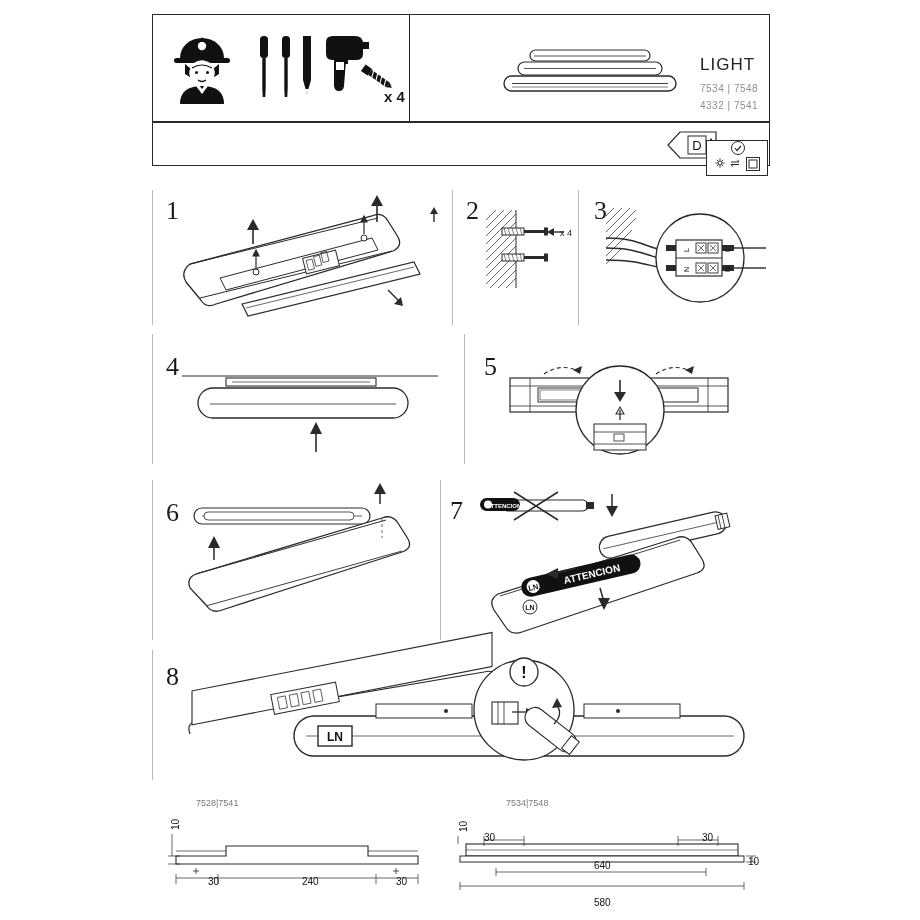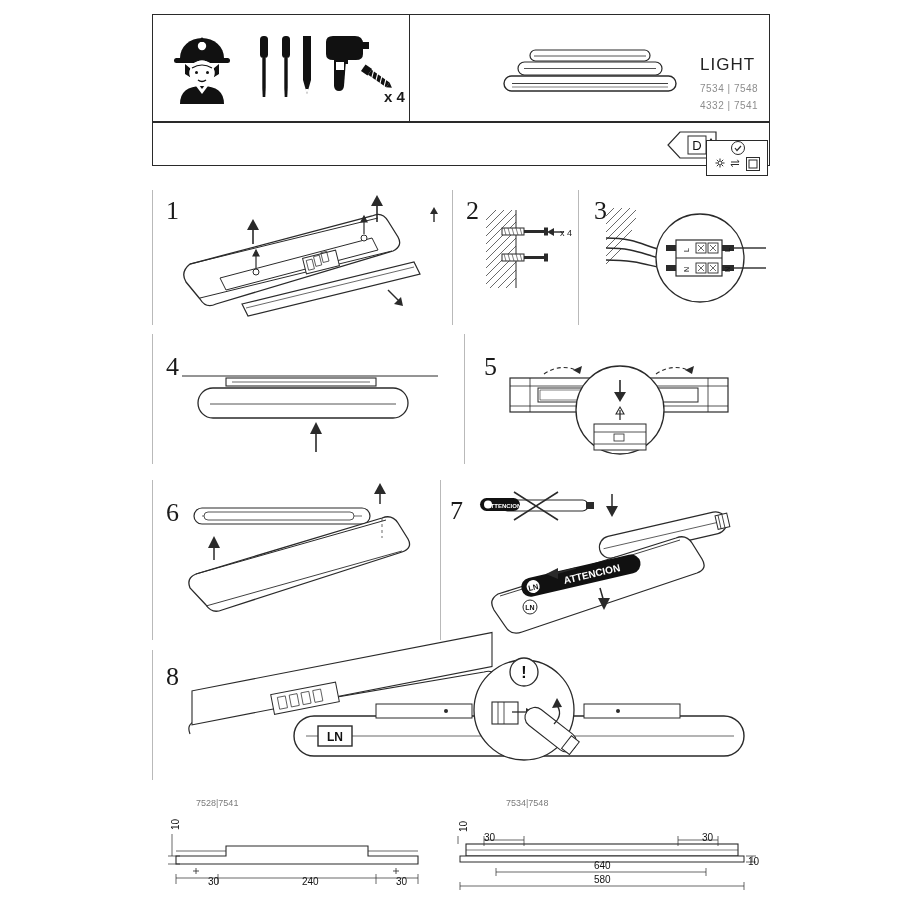--- a/index.html
+++ b/index.html
@@ -523,16 +523,16 @@
         <line x1="296" y1="30" x2="296" y2="36"></line>
         <line x1="290" y1="30" x2="300" y2="30"></line>
         <line x1="290" y1="36" x2="300" y2="36"></line>
       </g>
     </svg>
   </div>
   <div class="abs dim-text" style="left:458px;top:832px;transform:rotate(-90deg);transform-origin:left top;">10</div>
   <div class="abs dim-text" style="left:484px;top:832px;">30</div>
   <div class="abs dim-text" style="left:702px;top:832px;">30</div>
   <div class="abs dim-text" style="left:594px;top:860px;">640</div>
-  <div class="abs dim-text" style="left:594px;top:874px;">580</div>
+  <div class="abs dim-text" style="left:594px;top:897px;">580</div>
   <div class="abs dim-text" style="left:748px;top:856px;">10</div>
 
 </div>
 
 </body></html>

